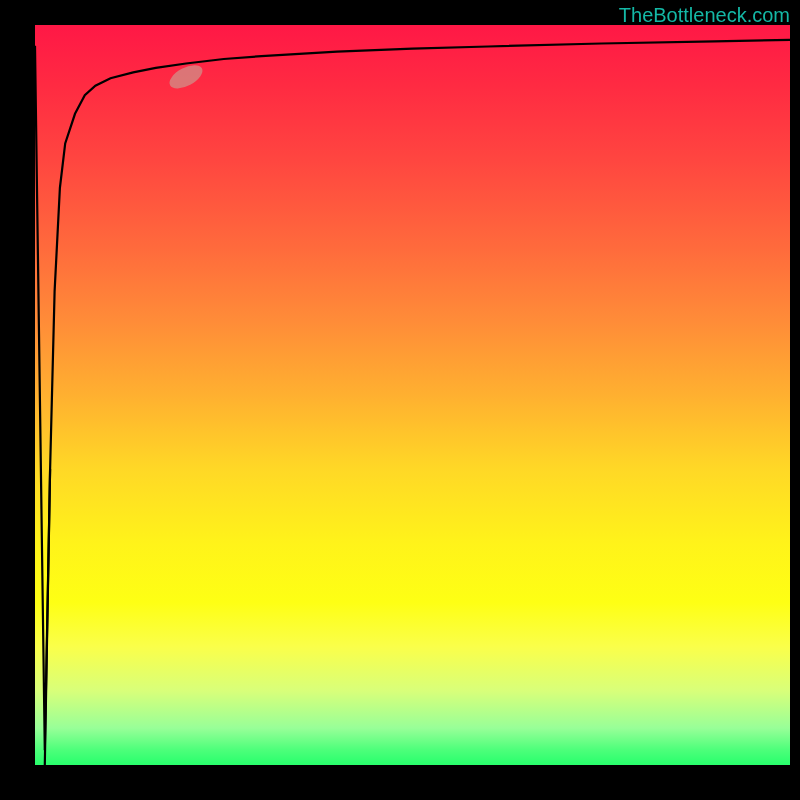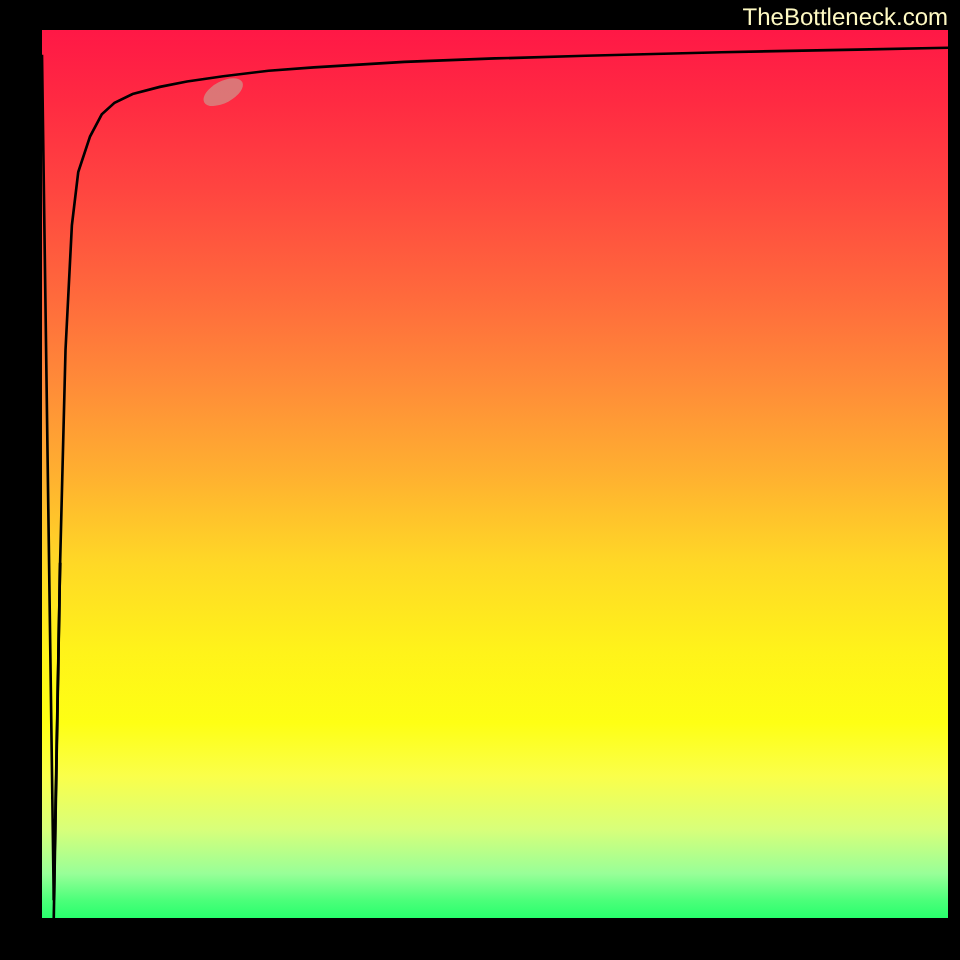--- a/index.html
+++ b/index.html
@@ -8,21 +8,21 @@
     height: 800px;
     background: #000;
     position: relative;
     font-family: Arial, sans-serif;
     overflow: hidden;
   }
   .watermark {
     position: absolute;
     top: 4px;
     right: 10px;
-    color: #fef9c3;
+    color: #14b8a6;
     font-size: 20px;
     font-weight: normal;
     z-index: 10;
   }
   .plot-area {
     position: absolute;
     top: 25px;
     left: 35px;
     width: 755px;
     height: 740px;

